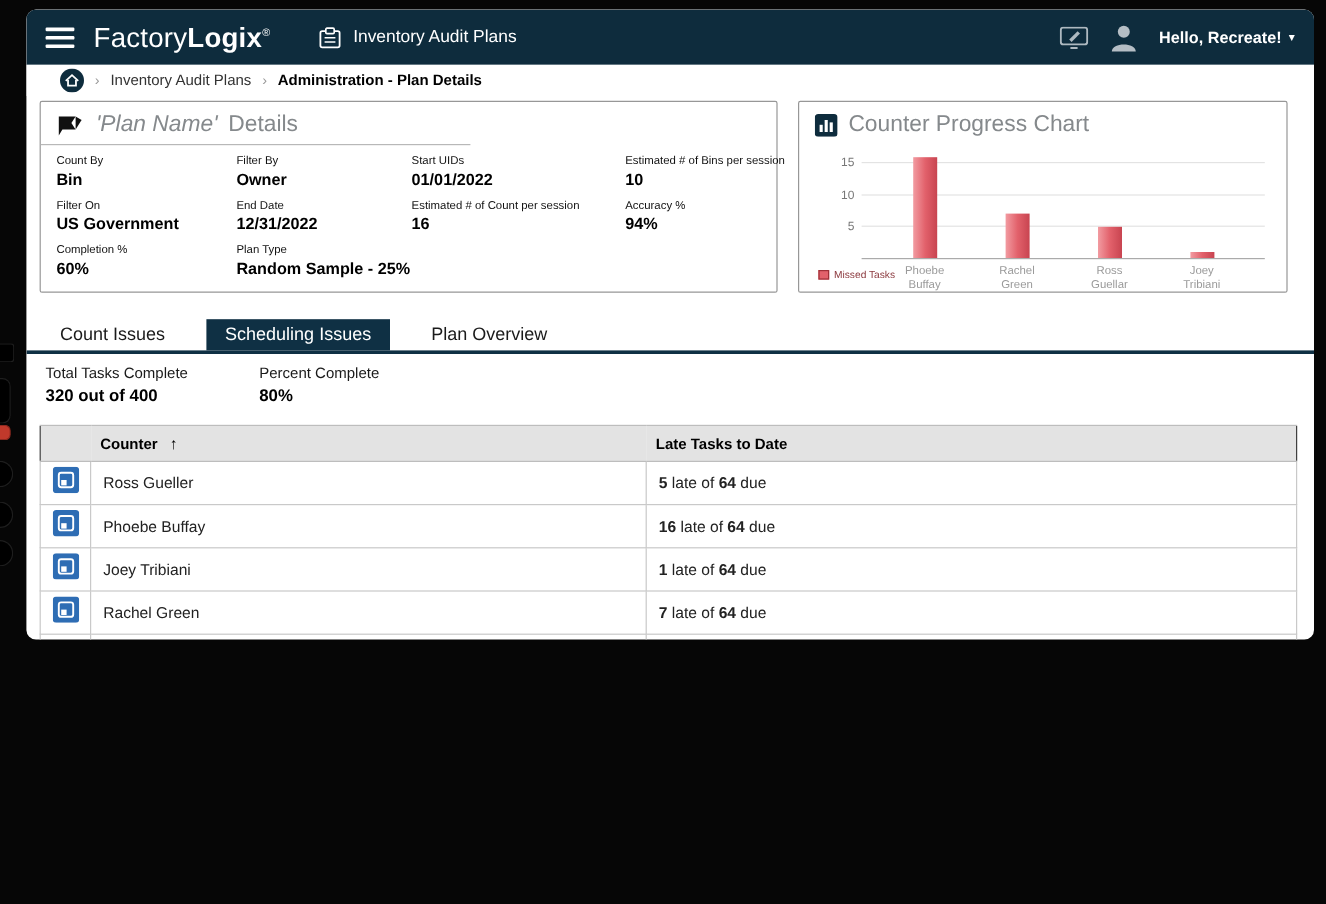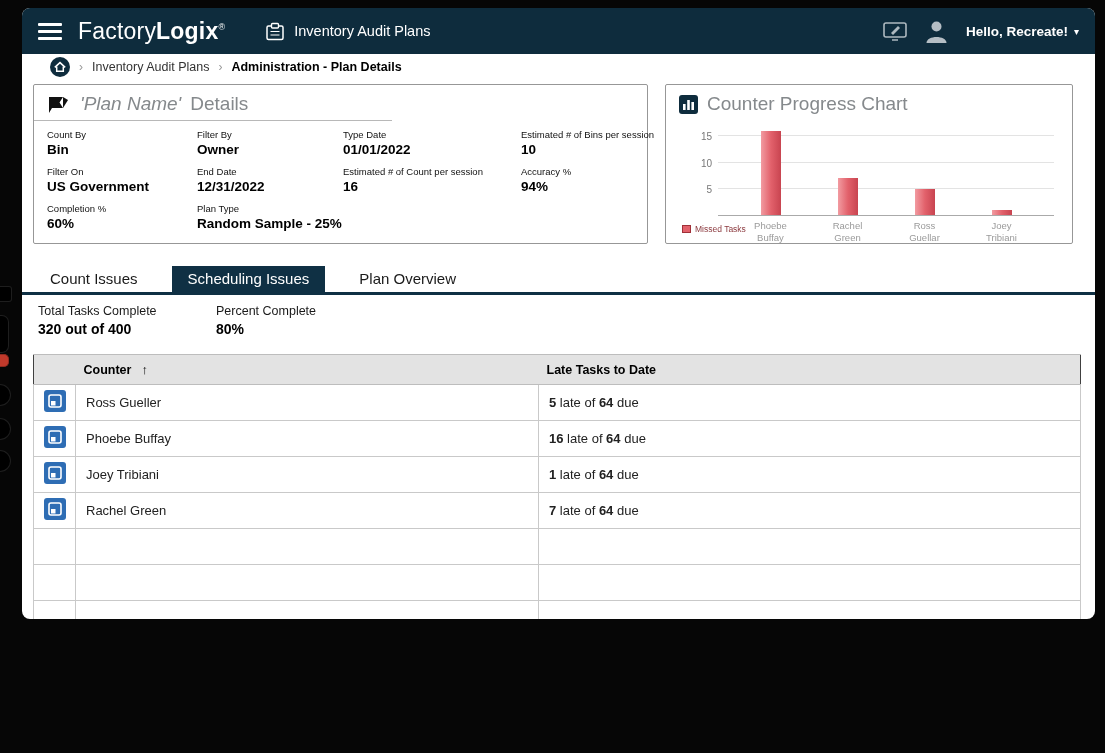--- a/index.html
+++ b/index.html
@@ -1,18 +1,18 @@
 <!DOCTYPE html>
 <html><head>
 <meta charset="utf-8">
 <style>
   * { box-sizing: border-box; margin: 0; padding: 0; }
   html,body { width:1105px; height:753px; overflow:hidden; background:#060606;
     font-family:"Liberation Sans","DejaVu Sans",sans-serif; }
-  .card { position:absolute; left:22px; top:8px; width:1073px; height:611px;
+  .card { position:absolute; left:22px; top:8px; width:1073px; height:525px;
     background:#fff; border-radius:8px; overflow:hidden; }
 
   
   .topbar { height:46px; background:#0e2c3d; display:flex; align-items:center;
     padding:0 16px; color:#fff; }
   .hamburger { width:24px; display:flex; flex-direction:column; gap:4px; cursor:pointer; margin-right:16px;}
   .hamburger span { display:block; height:3px; background:#fff; border-radius:1px; }
   .logo { font-size:23px; letter-spacing:.2px; margin-right:40px; white-space:nowrap;}
   .lg-light { font-weight:normal; }
   .lg-bold  { font-weight:bold; }
@@ -174,21 +174,21 @@
       <div class="fields" id="fields">
           <div>
             <div class="flabel">Count By</div>
             <div class="fvalue">Bin</div>
           </div>
           <div>
             <div class="flabel">Filter By</div>
             <div class="fvalue">Owner</div>
           </div>
           <div>
-            <div class="flabel">Type Date</div>
+            <div class="flabel">Start UIDs</div>
             <div class="fvalue">01/01/2022</div>
           </div>
           <div>
             <div class="flabel">Estimated # of Bins per session</div>
             <div class="fvalue">10</div>
           </div>
           <div>
             <div class="flabel">Filter On</div>
             <div class="fvalue">US Government</div>
           </div>

